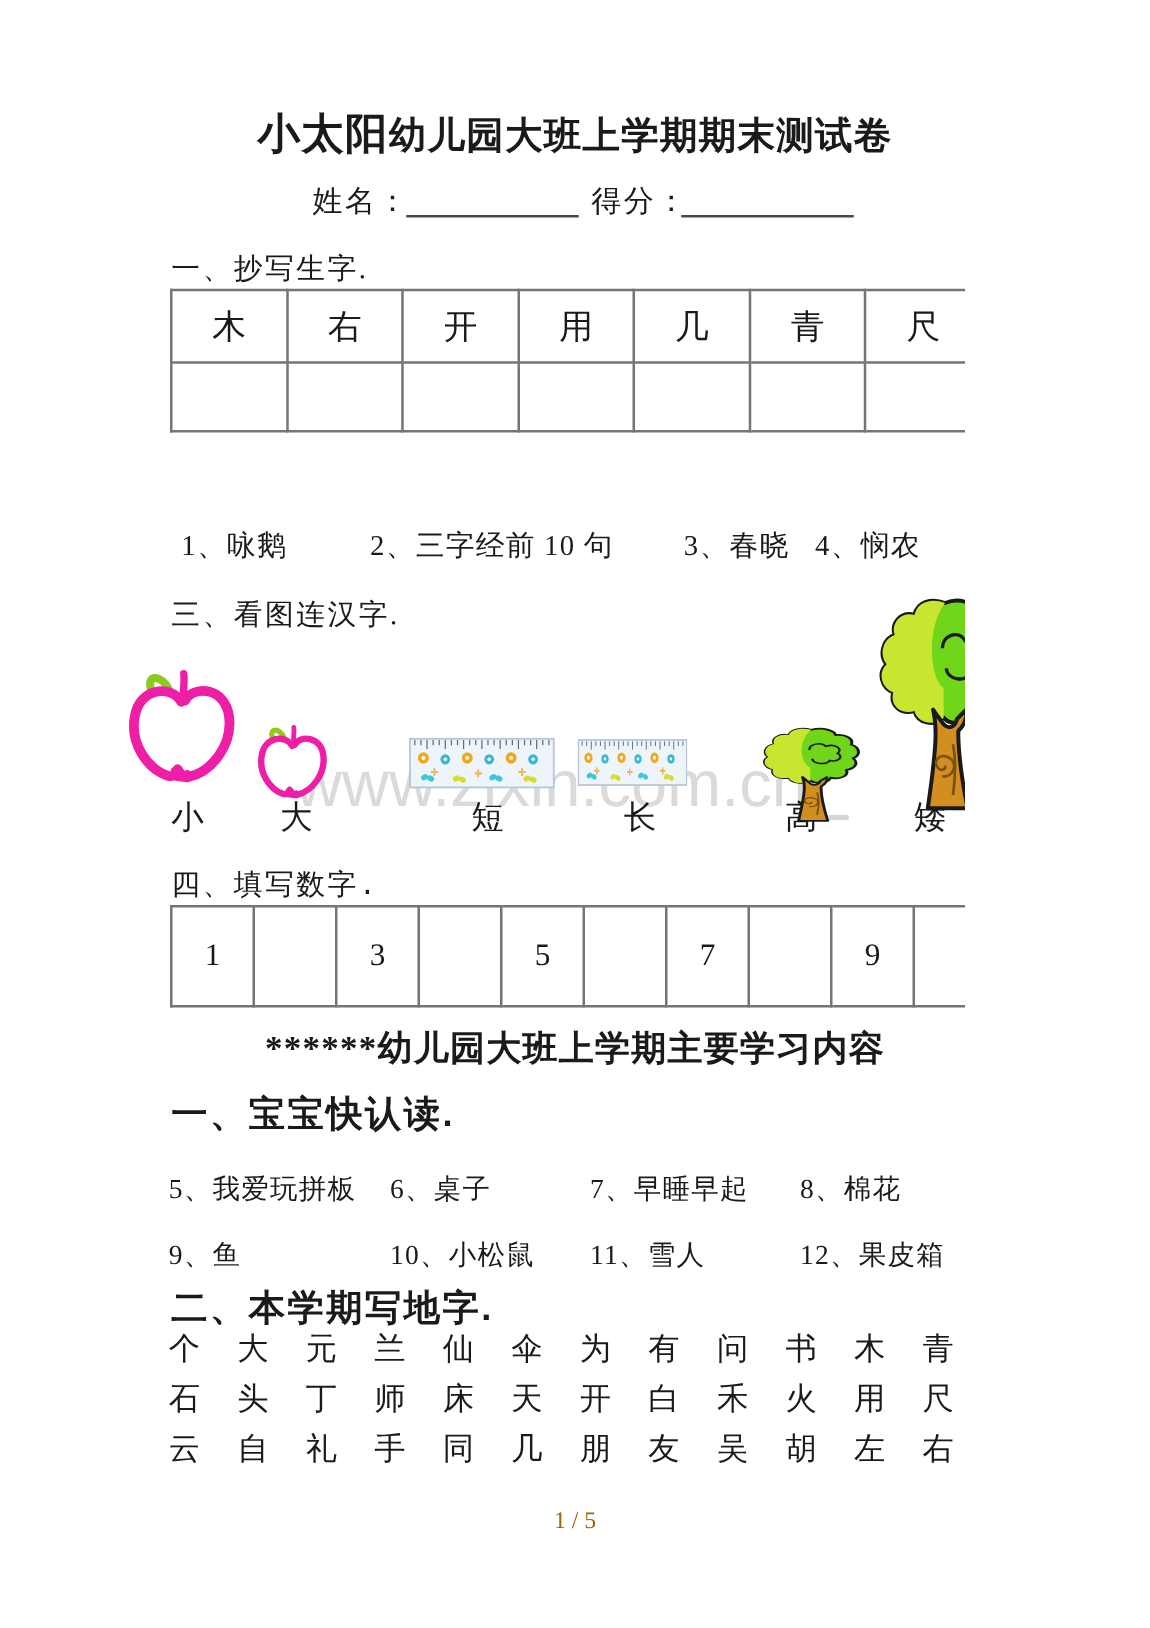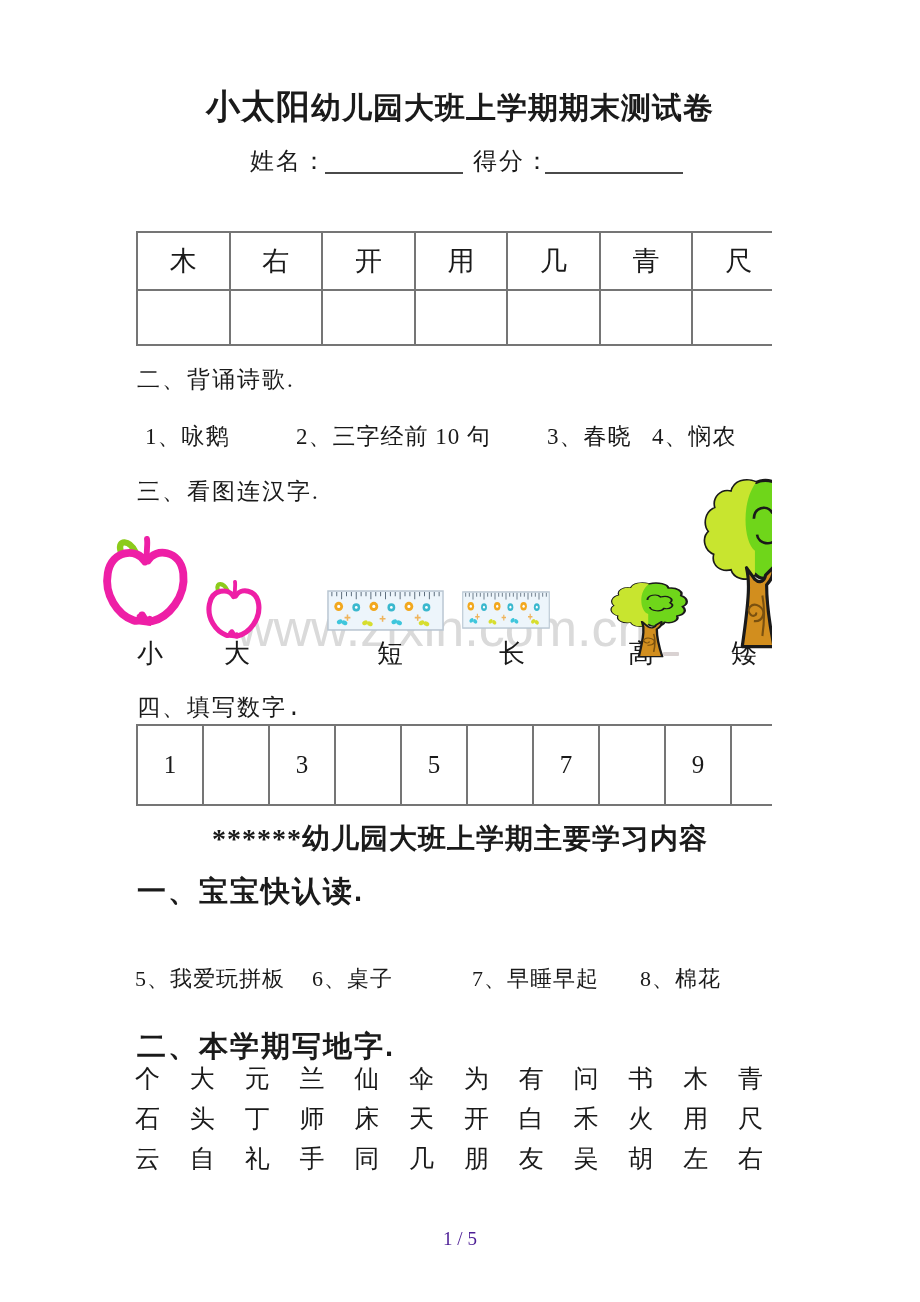--- a/index.html
+++ b/index.html
@@ -37,21 +37,21 @@
   .study-head{position:absolute;top:820px;left:0;width:920px;text-align:center;
       font-weight:700;font-size:28px;letter-spacing:1px;}
   .subhead{position:absolute;left:137px;font-family:"Liberation Sans","DejaVu Sans",sans-serif;
       font-weight:700;font-size:29px;letter-spacing:2px;}
   .read-row{position:absolute;left:0;width:920px;height:30px;font-size:22px;}
   .read-row span{position:absolute;white-space:nowrap;letter-spacing:1px;}
   .read-row .c1{left:135px;} .read-row .c2{left:312px;}
   .read-row .c3{left:472px;} .read-row .c4{left:640px;}
   .char-row{position:absolute;left:135px;width:628px;display:flex;justify-content:space-between;font-size:25px;}
   
-  .footer{position:absolute;top:1206px;left:0;width:920px;text-align:center;font-size:19px;color:#4c1d95;margin-top:22px;}
+  .footer{position:absolute;top:1206px;left:0;width:920px;text-align:center;font-size:19px;color:#a16207;}
   
   .apple-body{fill:#ffffff;stroke:var(--apple-outline,#EE1FA6);}
   .apple-stem{fill:none;stroke:var(--apple-outline,#EE1FA6);}
   .apple-leaf{fill:none;stroke:var(--apple-stem,#8CCB1B);}
   .ruler-bg{fill:#EDF5FB;stroke:#B9C6D2;}
   .ticks{stroke:#5a6b7a;stroke-width:1;fill:none;}
   .fl-o{fill:#F2A81E;} .fl-t{fill:#3AB8CE;}
   .plus{stroke:#EFB45C;stroke-width:1.6;fill:none;}
   .bf-c{fill:#3EC6DC;} .bf-y{fill:#D7DE2F;}
   .fol{fill:var(--tree-green,#6FD61A);stroke:#1a1a1a;stroke-width:3;stroke-linejoin:round;}
@@ -67,20 +67,21 @@
 
   <div class="title">
     <span class="prefix">小太阳</span><span class="rest">幼儿园大班上学期期末测试卷</span>
   </div>
 
   <span class="lbl" style="left:250px;top:145px;">姓名：</span>
   <span class="uline" style="left:325px;top:172px;width:138px;"></span>
   <span class="lbl" style="left:473px;top:145px;">得分：</span>
   <span class="uline" style="left:545px;top:172px;width:138px;"></span>
 
+  <div class="sec" style="top:199px;">一、抄写生字.</div>
   <table class="grid t1">
     <tbody>
         <tr class="chars">
       <td>木</td>
       <td>右</td>
       <td>开</td>
       <td>用</td>
       <td>几</td>
       <td>青</td>
       <td>尺</td>
@@ -90,21 +91,20 @@
       <td></td>
       <td></td>
       <td></td>
       <td></td>
       <td></td>
       <td></td>
     </tr>
   </tbody>
     </table>
 
-  <div class="sec" style="top:364px;">二、背诵诗歌.</div>
   <span class="poem" style="left:145px;">1、咏鹅</span>
   <span class="poem" style="left:296px;">2、三字经前 10 句</span>
   <span class="poem" style="left:547px;">3、春晓</span>
   <span class="poem" style="left:652px;">4、悯农</span>
 
   <div class="sec" style="top:476px;">三、看图连汉字.</div>
 
   <div class="wm">www.zixin.com.cn</div>
 
   <div class="pic" style="left:97px;top:536px;">
@@ -213,25 +213,31 @@
       <td></td>
       <td>9</td>
       <td></td>
     </tr>
   </tbody>
     </table>
 
   <div class="study-head">******幼儿园大班上学期主要学习内容</div>
 
   <div class="subhead" style="top:872px;">一、宝宝快认读.</div>
-  <div class="read-row" style="top:964px;">
+  <div class="read-row" style="top:936px;">
     <span class="c1">5、我爱玩拼板</span>
     <span class="c2">6、桌子</span>
     <span class="c3">7、早睡早起</span>
     <span class="c4">8、棉花</span>
+  </div>
+  <div class="read-row" style="top:989px;">
+    <span class="c1">9、鱼</span>
+    <span class="c2">10、小松鼠</span>
+    <span class="c3">11、雪人</span>
+    <span class="c4">12、果皮箱</span>
   </div>
 
   <div class="subhead" style="top:1027px;">二、本学期写地字.</div>
   <div class="char-row" style="top:1062px;">
     <span>个</span>
     <span>大</span>
     <span>元</span>
     <span>兰</span>
     <span>仙</span>
     <span>伞</span>

